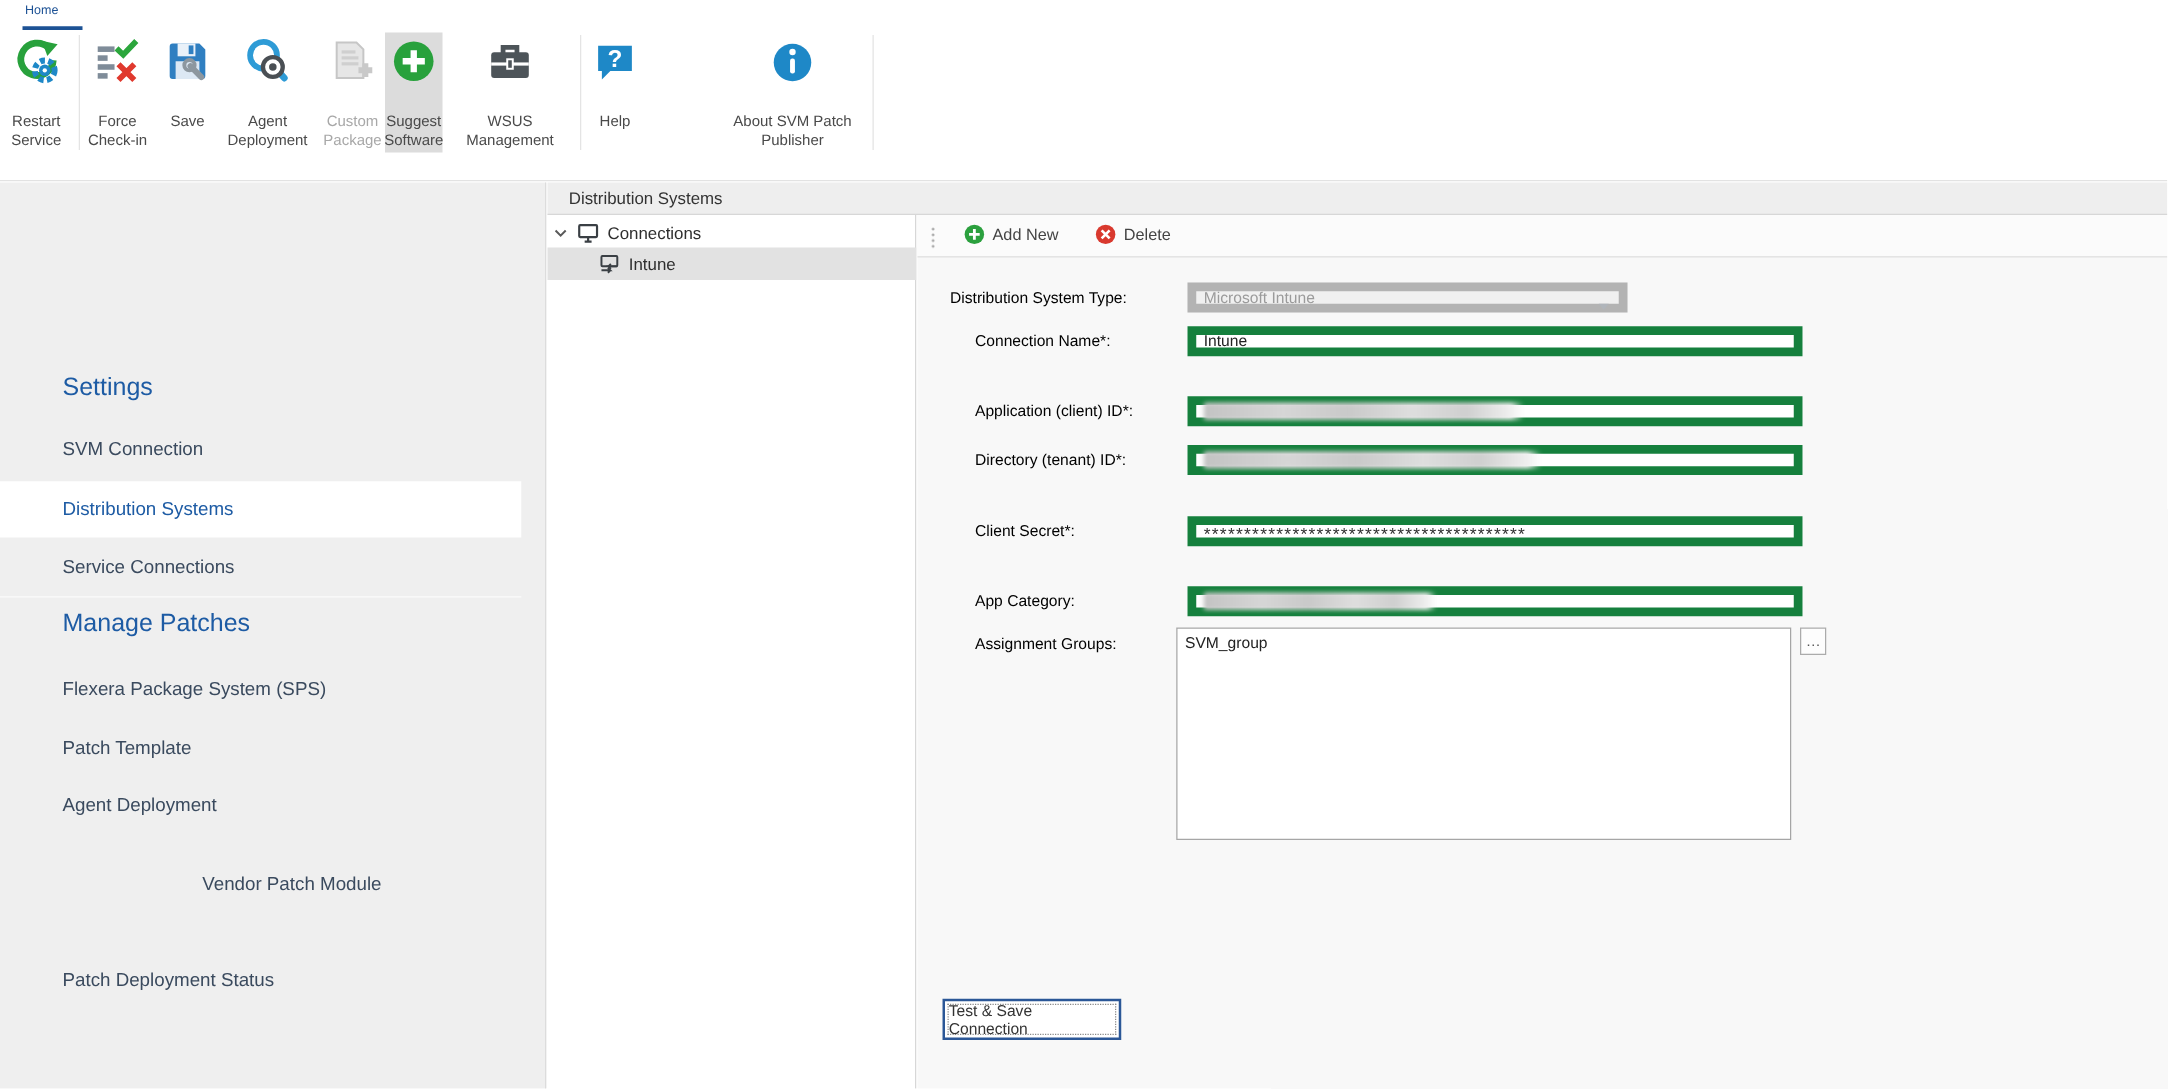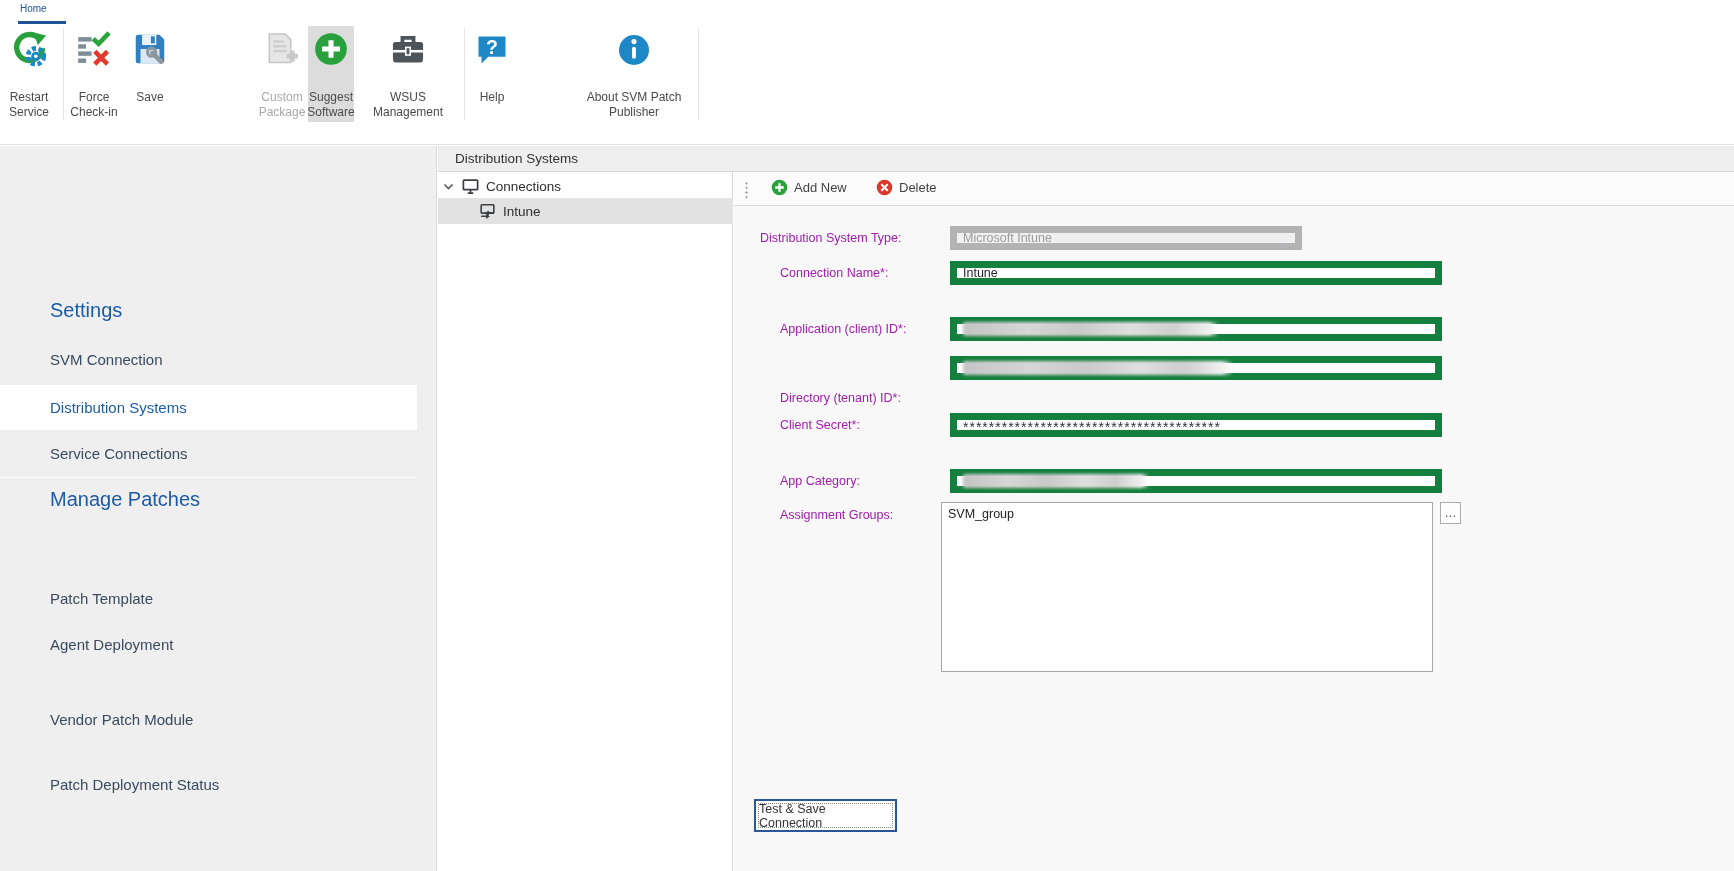--- a/index.html
+++ b/index.html
@@ -40,21 +40,21 @@
 
   
   .right-panel { position:absolute; left:734px; top:172px; width:1000px; height:699px; background:#f8f8f8; }
   .rp-toolbar { position:absolute; left:734px; top:172px; width:1000px; height:34px; background:#fbfbfb; border-bottom:1px solid #dddddd; }
   .grip { position:absolute; left:745px; top:181px; width:3px; height:19px;
           background:radial-gradient(circle, #ababab 1px, transparent 1.3px) 0 0 / 3px 4.6px; cursor:grab; }
   .tb-btn { position:absolute; top:179px; display:flex; align-items:center; gap:6px; cursor:pointer; }
   .tb-btn span { font-size:13px; color:#444; }
 
   
-  .flabel { position:absolute; font-size:12.5px; color:#a21caf; }
+  .flabel { position:absolute; font-size:12.5px; color:#000000; }
   .ffield { position:absolute; left:950px; width:492px; height:24px; background:#fff; border:7px solid #15803d;
             font-size:12.5px; color:#222; display:flex; align-items:center; padding-left:6px; }
   .ffield.dropdown { width:352px; background:#f0f0f0; border-color:#b3b3b3; color:#9b9b9b; cursor:default; }
   .dd-arrow { position:absolute; right:8px; top:10px; width:0; height:0; border-left:4px solid transparent; border-right:4px solid transparent; border-top:5px solid #b0b5bb; }
   .redacted { height:14px; border-radius:2px; filter:blur(1.6px);
               background:linear-gradient(90deg,#c3c3c3 0%,#d6d6d6 25%,#c9c9c9 45%,#dedede 65%,#cfcfcf 82%,#efefef 96%,rgba(240,240,240,0)); }
   .secret { font-size:14px; letter-spacing:1px; color:#333; padding-top:4px; }
   .ftextarea { position:absolute; left:941px; top:502px; width:492px; height:170px; background:#fff; border:1px solid #a6a6a6;
                font-size:12.5px; color:#222; padding:4px 6px; }
   .browse-btn { position:absolute; left:1440px; top:502px; width:21px; height:22px; background:#fdfdfd; border:1px solid #ababab;
@@ -109,20 +109,32 @@
           <rect x="7" y="3" width="9" height="6.5" fill="#e9f1f9"></rect>
           <rect x="12.6" y="4" width="2.4" height="4.4" fill="#2f7fc1"></rect>
           <rect x="6" y="12" width="12" height="9" fill="#dce8f4"></rect>
           <path d="M13.5 14.5 l5.5 5.5" stroke="#8d979f" stroke-width="3" stroke-linecap="round"></path>
           <circle cx="13" cy="14" r="2.6" fill="none" stroke="#8d979f" stroke-width="2"></circle>
         </svg>
       </div>
       <div class="rlabel">Save</div>
     </div>
 
+    <div class="rcell" style="left:172px;width:84px;">
+      <div class="ricon">
+        <svg width="38" height="38" viewBox="0 0 24 24">
+          <circle cx="10" cy="9" r="6.8" fill="none" stroke="#2e9bd6" stroke-width="2.9"></circle>
+          <path d="M14.8 14.2 L20.5 20.5" stroke="#2e9bd6" stroke-width="3.4" stroke-linecap="round"></path>
+          <circle cx="14.7" cy="14.9" r="5" fill="#fff" stroke="#4a4f54" stroke-width="2.2"></circle>
+          <circle cx="14.7" cy="14.9" r="1.9" fill="#4a4f54"></circle>
+        </svg>
+      </div>
+      <div class="rlabel">Agent
+Deployment</div>
+    </div>
 
     <div class="rcell disabled" style="left:256px;width:52px;">
       <div class="ricon">
         <svg width="38" height="38" viewBox="0 0 24 24">
           <path d="M4 2.5 h10 l3.5 3.5 v14.5 h-13.5 z" fill="#e6e6e6" stroke="#c6c6c6"></path>
           <rect x="6.5" y="6.5" width="7" height="1.6" fill="#cfcfcf"></rect>
           <rect x="6.5" y="9.5" width="8.5" height="1.6" fill="#cfcfcf"></rect>
           <rect x="6.5" y="12.5" width="8.5" height="1.6" fill="#cfcfcf"></rect>
           <path d="M15 16.5 h7 M18.5 13 v7" stroke="#c9c9c9" stroke-width="3"></path>
         </svg>
@@ -191,27 +203,30 @@
       <span>Distribution Systems</span>
     </div>
     <div class="side-item" style="top:290px;">
       <span>Service Connections</span>
     </div>
 
     <div class="side-divider" style="top:331px;"></div>
 
     <div class="side-title" style="top:342px;">Manage Patches</div>
 
+    <div class="side-item" style="top:388px;">
+      <span>Flexera Package System (SPS)</span>
+    </div>
     <div class="side-item" style="top:435px;">
       <span>Patch Template</span>
     </div>
     <div class="side-item" style="top:481px;">
       <span>Agent Deployment</span>
     </div>
-    <div class="side-item" style="top:556px;">
+    <div class="side-item" style="top:544px;justify-content:center;">
       <span>Vendor Patch Module</span>
     </div>
     <div class="side-item" style="top:621px;">
       <span>Patch Deployment Status</span>
     </div>
   </div>
 
   <div class="content-header">
     <span>Distribution Systems</span>
   </div>
@@ -267,21 +282,21 @@
   <div class="flabel" style="left:780px;top:266px;">Connection Name*:</div>
   <div class="ffield" style="top:261px;">
     <span>Intune</span>
   </div>
 
   <div class="flabel" style="left:780px;top:322px;">Application (client) ID*:</div>
   <div class="ffield" style="top:317px;">
     <div class="redacted" style="width:256px;"></div>
   </div>
 
-  <div class="flabel" style="left:780px;top:361px;margin-top:30px;">Directory (tenant) ID*:</div>
+  <div class="flabel" style="left:780px;top:361px;">Directory (tenant) ID*:</div>
   <div class="ffield" style="top:356px;">
     <div class="redacted" style="width:270px;"></div>
   </div>
 
   <div class="flabel" style="left:780px;top:418px;">Client Secret*:</div>
   <div class="ffield" style="top:413px;">
     <span class="secret">****************************************</span>
   </div>
 
   <div class="flabel" style="left:780px;top:474px;">App Category:</div>

